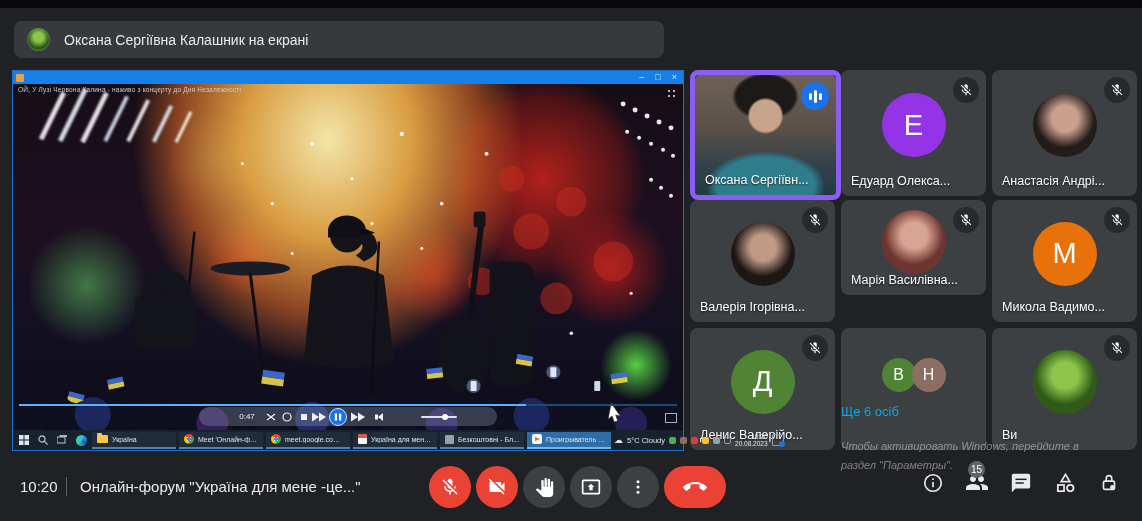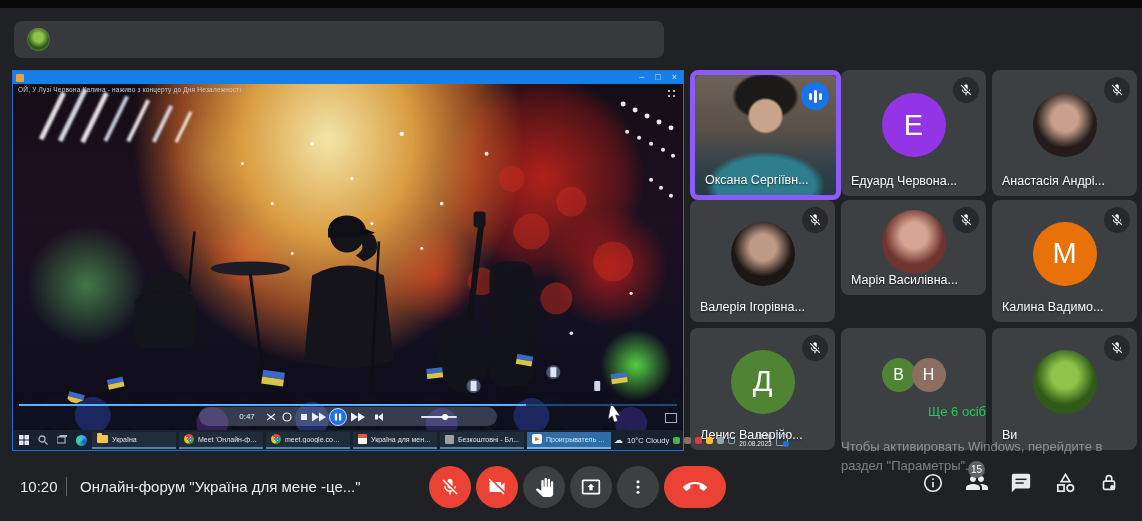--- a/index.html
+++ b/index.html
@@ -92,49 +92,50 @@
          radial-gradient(ellipse 42px 30px at 50% 18%, #1c1a18 0 70%, transparent 80%),
          radial-gradient(ellipse 70px 40px at 50% 92%, #2e7d8c 0 70%, transparent 85%),
          linear-gradient(180deg,#6e6258 0%,#5a5048 45%,#33424a 75%,#233a42 100%);}
   .audio-ind{position:absolute;top:7px;right:7px;width:28px;height:28px;border-radius:50%;
         background:#1a73e8;display:flex;align-items:center;justify-content:center;gap:2px;}
   .audio-ind i{display:block;width:3px;border-radius:2px;background:#fff;}
   .duo{position:absolute;left:0;right:0;top:30px;display:flex;justify-content:center;}
   .duo .mini{width:34px;height:34px;border-radius:50%;display:flex;align-items:center;justify-content:center;
         color:#fff;font-size:16px;}
   .duo .mini+.mini{margin-left:-4px;}
-  .overflow-label{position:absolute;left:0;right:0;top:76px;text-align:right;color:#22c55e;font-size:13px;}
+  .overflow-label{position:absolute;left:0;right:0;top:76px;text-align:left;color:#0ea5e9;font-size:13px;}
   
   .bottombar{left:0;top:453px;width:1142px;height:68px;background:#202124;}
   .bb-clock{position:absolute;left:20px;top:25px;font-size:15px;color:#e8eaed;}
   .bb-sep{position:absolute;left:66px;top:24px;width:1px;height:19px;background:#5f6368;}
   .bb-title{position:absolute;left:80px;top:25px;font-size:15px;color:#e8eaed;max-width:300px;
         white-space:nowrap;overflow:hidden;text-overflow:ellipsis;}
   .bb-controls{position:absolute;left:429px;top:13px;display:flex;gap:5px;}
   .btn{width:42px;height:42px;border-radius:50%;display:flex;align-items:center;justify-content:center;cursor:pointer;}
   .btn.red{background:#ea4335;}
   .btn.gray{background:#3c4043;}
   .btn.end{width:62px;border-radius:21px;background:#ea4335;}
   .bb-right{position:absolute;left:921px;top:18px;display:flex;gap:20px;}
   .rbtn{width:24px;height:24px;display:flex;align-items:center;justify-content:center;position:relative;cursor:pointer;}
   .badge{position:absolute;top:-10px;left:3px;width:17px;height:17px;border-radius:50%;background:#5f6368;
         color:#fff;font-size:10px;display:flex;align-items:center;justify-content:center;}
   
   .watermark{left:841px;top:433px;z-index:60;pointer-events:none;color:rgba(255,255,255,.46);}
   .wm-title{font-size:20px;}
-  .wm-line{font-size:13px;line-height:19px;color:rgba(255,255,255,.42);}
+  .wm-line{font-size:11px;line-height:19px;color:rgba(255,255,255,.42);font-style:italic;}
   .wm-line:first-of-type{margin-top:4px;}
 </style>
 </head>
 <body>
 
 <div class="abs topstrip"></div>
 
 <div class="abs banner">
   <div class="banner-avatar" style="background: radial-gradient(circle at 50% 40%, rgb(142, 196, 74) 0%, rgb(142, 196, 74) 26%, rgb(47, 90, 24) 58%, rgb(47, 90, 24) 100%);"></div>
+  <div class="banner-text">Оксана Сергіївна Калашник на екрані</div>
 </div>
 
 <div class="abs window">
   <div class="titlebar">
     <div class="app-ico"></div>
     <div class="win-btns">
       <span>–</span>
       <span>□</span>
       <span>×</span>
     </div>
@@ -374,21 +375,21 @@
     <div class="tb-item">
       <div class="ic-app"></div>
       <span class="tb-label">Безкоштовні - Бл...</span>
     </div>
     <div class="tb-item active">
       <div class="ic-media"></div>
       <span class="tb-label">Проигрыватель W...</span>
     </div>
     <div class="tray">
       <span style="color:#dfe3e8;font-size:9px;">☁</span>
-      <span class="tray-weather">10°C Cloudy</span>
+      <span class="tray-weather">5°C Cloudy</span>
       <div class="tray-dot" style="background:#4caf50;"></div>
       <div class="tray-dot" style="background:#8d6e63;"></div>
       <div class="tray-dot" style="background:#e53935;"></div>
       <div class="tray-dot" style="background:#fbc02d;"></div>
       <div class="tray-dot" style="background:#90a4ae;"></div>
       <div class="tray-dot" style="background:transparent;border:1px solid #8aa0b8;box-sizing:border-box;"></div>
       <div class="tray-clock">
         <div>18:20</div>
         <div>20.08.2023</div>
       </div>
@@ -409,21 +410,21 @@
 
 <div class="tile abs" style="left:841px;top:70px;height:126px;">
   <div class="mic-off">
     <svg width="14" height="14" viewBox="0 0 24 24" fill="#fff">
         <path d="M19 11h-1.7c0 .74-.16 1.43-.43 2.05l1.23 1.23c.56-.98.9-2.09.9-3.28zm-4.02.17c0-.06.02-.11.02-.17V5c0-1.66-1.34-3-3-3S9 3.34 9 5v.18l5.98 5.99zM4.27 3L3 4.27l6.01 6.01V11c0 1.66 1.33 3 2.99 3 .22 0 .44-.03.65-.08l1.66 1.66c-.71.33-1.5.52-2.31.52-2.76 0-5.3-2.1-5.3-5.1H5c0 3.41 2.72 6.23 6 6.72V21h2v-3.28c.91-.13 1.77-.45 2.54-.9L19.73 21 21 19.73 4.27 3z"></path>
       </svg>
   </div>
   <div class="avatar" style="background: rgb(147, 52, 230);">
       <span>Е</span>
     </div>
-  <div class="tile-name">Едуард Червона...</div>
+  <div class="tile-name">Едуард Олекса...</div>
 </div>
 
 <div class="tile abs" style="left:992px;top:70px;height:126px;">
   <div class="mic-off">
     <svg width="14" height="14" viewBox="0 0 24 24" fill="#fff">
         <path d="M19 11h-1.7c0 .74-.16 1.43-.43 2.05l1.23 1.23c.56-.98.9-2.09.9-3.28zm-4.02.17c0-.06.02-.11.02-.17V5c0-1.66-1.34-3-3-3S9 3.34 9 5v.18l5.98 5.99zM4.27 3L3 4.27l6.01 6.01V11c0 1.66 1.33 3 2.99 3 .22 0 .44-.03.65-.08l1.66 1.66c-.71.33-1.5.52-2.31.52-2.76 0-5.3-2.1-5.3-5.1H5c0 3.41 2.72 6.23 6 6.72V21h2v-3.28c.91-.13 1.77-.45 2.54-.9L19.73 21 21 19.73 4.27 3z"></path>
       </svg>
   </div>
   <div class="avatar" style="background: radial-gradient(circle at 50% 40%, rgb(201, 160, 140) 0%, rgb(201, 160, 140) 26%, rgb(36, 28, 26) 58%, rgb(36, 28, 26) 100%);"></div>
   <div class="tile-name">Анастасія Андрі...</div>
@@ -451,21 +452,21 @@
 
 <div class="tile abs" style="left:992px;top:200px;height:122px;">
   <div class="mic-off">
     <svg width="14" height="14" viewBox="0 0 24 24" fill="#fff">
         <path d="M19 11h-1.7c0 .74-.16 1.43-.43 2.05l1.23 1.23c.56-.98.9-2.09.9-3.28zm-4.02.17c0-.06.02-.11.02-.17V5c0-1.66-1.34-3-3-3S9 3.34 9 5v.18l5.98 5.99zM4.27 3L3 4.27l6.01 6.01V11c0 1.66 1.33 3 2.99 3 .22 0 .44-.03.65-.08l1.66 1.66c-.71.33-1.5.52-2.31.52-2.76 0-5.3-2.1-5.3-5.1H5c0 3.41 2.72 6.23 6 6.72V21h2v-3.28c.91-.13 1.77-.45 2.54-.9L19.73 21 21 19.73 4.27 3z"></path>
       </svg>
   </div>
   <div class="avatar" style="background: rgb(232, 113, 10);">
       <span>М</span>
     </div>
-  <div class="tile-name">Калина Вадимо...</div>
+  <div class="tile-name">Микола Вадимо...</div>
 </div>
 
 <div class="tile abs" style="left:690px;top:328px;height:122px;">
   <div class="mic-off">
     <svg width="14" height="14" viewBox="0 0 24 24" fill="#fff">
         <path d="M19 11h-1.7c0 .74-.16 1.43-.43 2.05l1.23 1.23c.56-.98.9-2.09.9-3.28zm-4.02.17c0-.06.02-.11.02-.17V5c0-1.66-1.34-3-3-3S9 3.34 9 5v.18l5.98 5.99zM4.27 3L3 4.27l6.01 6.01V11c0 1.66 1.33 3 2.99 3 .22 0 .44-.03.65-.08l1.66 1.66c-.71.33-1.5.52-2.31.52-2.76 0-5.3-2.1-5.3-5.1H5c0 3.41 2.72 6.23 6 6.72V21h2v-3.28c.91-.13 1.77-.45 2.54-.9L19.73 21 21 19.73 4.27 3z"></path>
       </svg>
   </div>
   <div class="avatar" style="background: rgb(80, 132, 52);">
       <span>Д</span>

